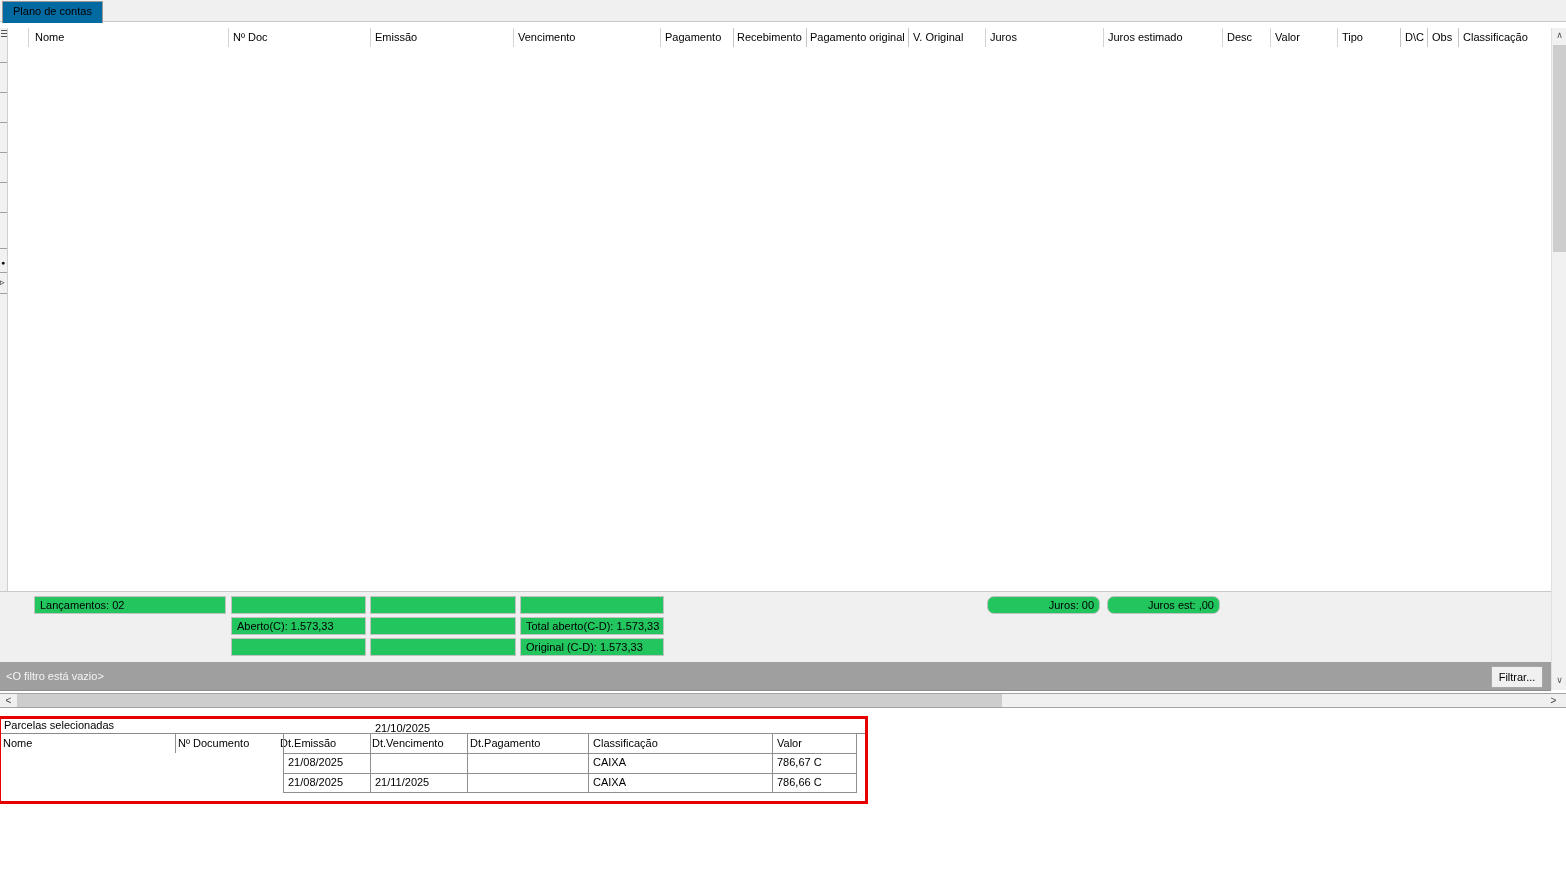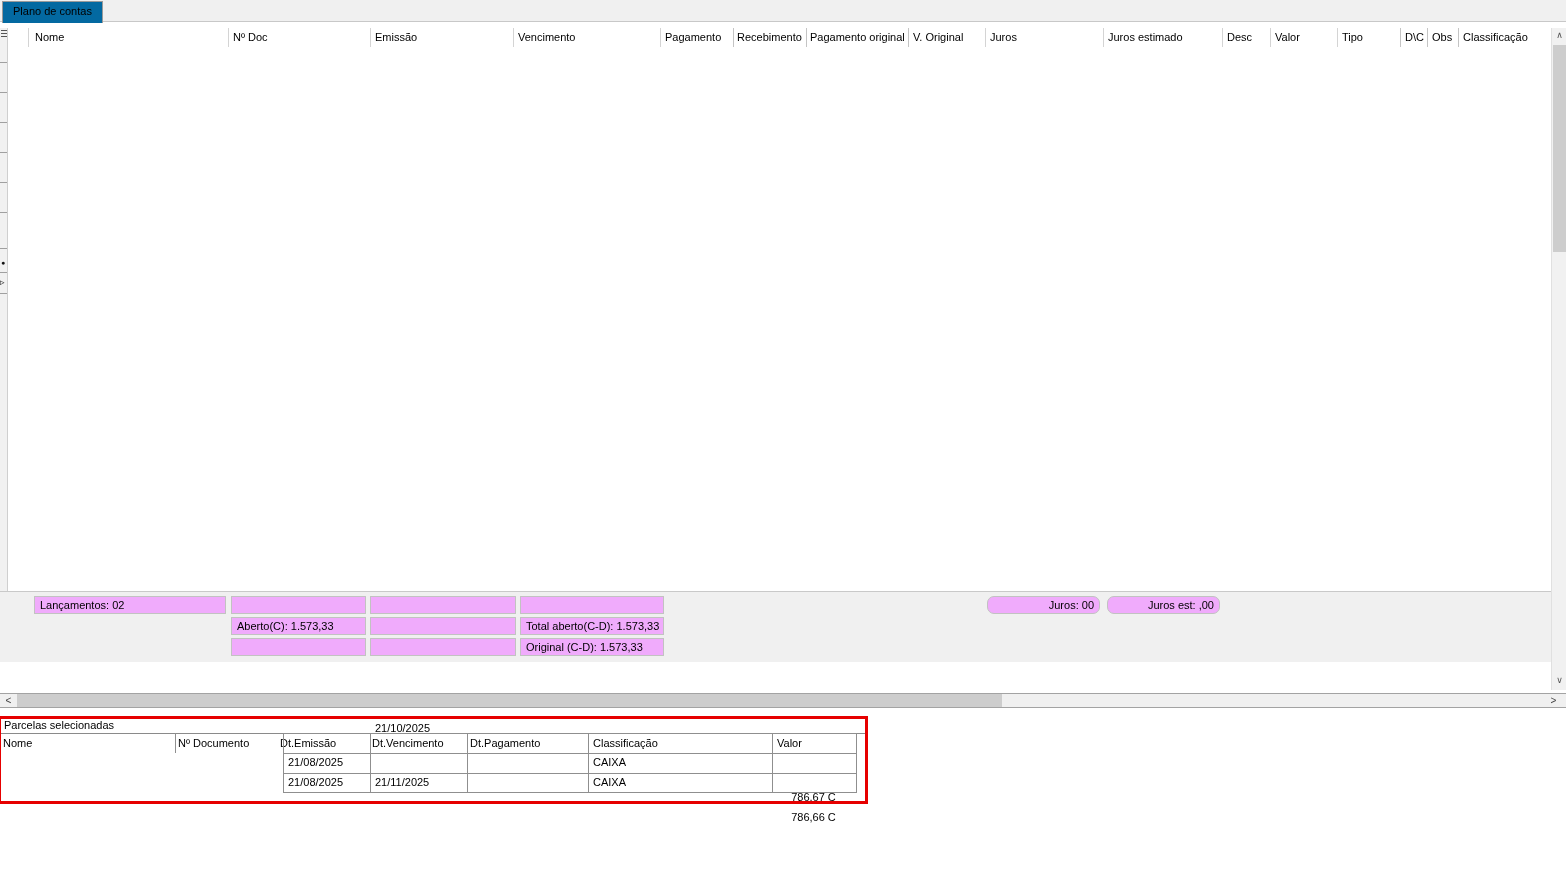--- a/index.html
+++ b/index.html
@@ -39,41 +39,41 @@
                   text-align:center; font-size:9px; line-height:15px; }
   .vthumb { position:absolute; left:1px; top:17px; width:13px; height:207px; background:#cdcdcd; }
   .hscroll { left:0; top:693px; width:1566px; height:15px; background:#f0f0f0;
              border-top:1px solid #a3a3a3; border-bottom:1px solid #a3a3a3; }
   .hscroll .btn { position:absolute; top:0; width:17px; height:13px; background:#f0f0f0; color:#444;
                   text-align:center; font-size:10px; line-height:13px; }
   .hthumb { position:absolute; left:17px; top:0; width:985px; height:13px; background:#cdcdcd; }
 
   
   .summary { left:0; top:591px; width:1551px; height:71px; background:#f0f0f0; border-top:1px solid #c9c9c9; }
-  .sumcell { position:absolute; height:18px; background:#f0abfc; border:1px solid #c2c2c2;
+  .sumcell { position:absolute; height:18px; background:#22c55e; border:1px solid #c2c2c2;
              padding:2px 5px 0 5px; white-space:nowrap; overflow:hidden; }
   .sumcell.right { text-align:right;border-radius:7px; }
 
   
   .filterbar { left:0; top:662px; width:1551px; height:29px; background:#9f9f9f; border-bottom:1px solid #8d8d8d; }
   .filter-status { position:absolute; left:6px; top:8px; color:#f4f4f4; }
   .filtrar-btn { position:absolute; right:8px; top:4px; width:52px; height:22px; background:#f0f0f0;
                  border:1px solid #a7a7a7; font-family:inherit; font-size:11px; padding:0; }
 
   
   .redbox { left:-2px; top:716px; width:870px; height:88px; border:3px solid #e60000; background:transparent; z-index:5; }
   .parc-title { left:4px; top:719px; white-space:nowrap; }
   .parc-topline { left:1px; top:733px; width:864px; height:1px; background:#8a8a8a; }
   .parc-head { position:absolute; top:737px; white-space:nowrap; }
   .parc-hsep { left:175px; top:733px; width:1px; height:20px; background:#8f8f8f; }
   .parc-grid { left:283px; top:733px; width:574px; height:60px; border:1px solid #8f8f8f; }
   .pg-v { position:absolute; top:0; width:1px; height:58px; background:#8f8f8f; }
   .pg-h { position:absolute; left:0; width:572px; height:1px; background:#8f8f8f; }
   .pcell { position:absolute; height:19px; padding:3px 20px 0 4px; white-space:nowrap; overflow:hidden; }
-  .pcell.right { text-align:center; padding-right:6px;margin-top:35px; }
+  .pcell.right { text-align:left; padding-right:6px; }
 </style>
 </head>
 <body>
 
 <div id="app">
 
   <div class="abs tabbar"></div>
   <div class="abs tab-active">
     <span>Plano de contas</span>
   </div>
@@ -146,20 +146,24 @@
 
     <div class="sumcell" style="left:231px;top:25px;width:135px;">Aberto(C): 1.573,33</div>
     <div class="sumcell" style="left:370px;top:25px;width:146px;"></div>
     <div class="sumcell" style="left:520px;top:25px;width:144px;">Total aberto(C-D): 1.573,33</div>
 
     <div class="sumcell" style="left:231px;top:46px;width:135px;"></div>
     <div class="sumcell" style="left:370px;top:46px;width:146px;"></div>
     <div class="sumcell" style="left:520px;top:46px;width:144px;">Original (C-D): 1.573,33</div>
   </div>
 
+  <div class="abs filterbar">
+    <span class="filter-status">&lt;O filtro está vazio&gt;</span>
+    <button class="filtrar-btn">Filtrar...</button>
+  </div>
 
   <div class="abs hscroll">
     <div class="btn" style="left:0">&lt;</div>
     <div class="hthumb"></div>
     <div class="btn" style="left:1545px">&gt;</div>
   </div>
 
   <div class="abs redbox"></div>
   <div class="abs parc-title">Parcelas selecionadas</div>
   <div class="abs parc-topline"></div>

